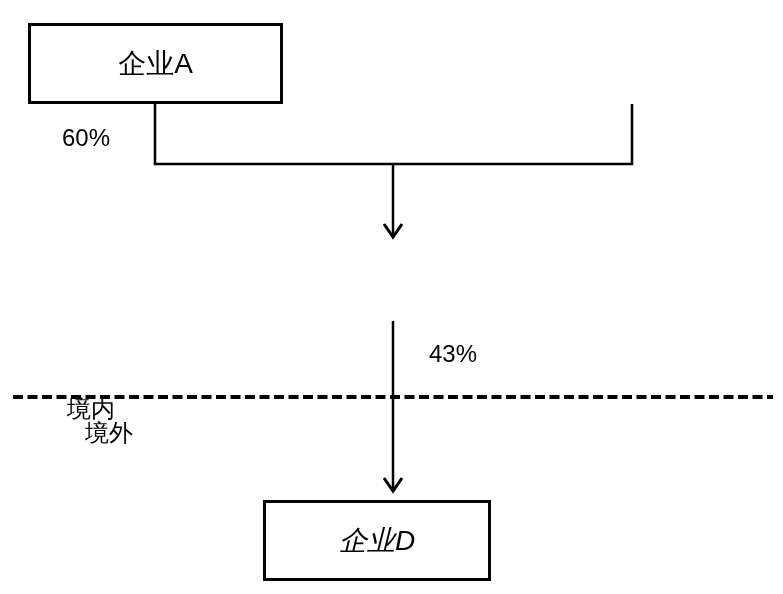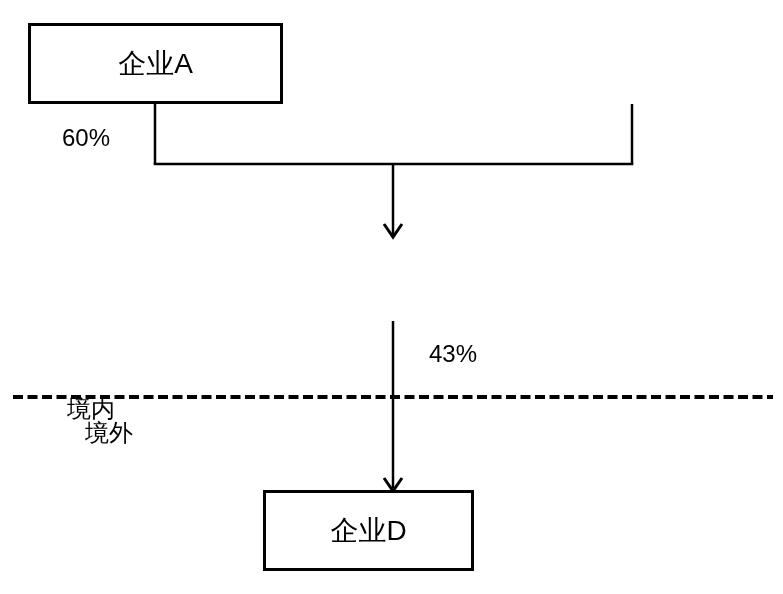--- a/index.html
+++ b/index.html
@@ -31,21 +31,21 @@
     display: flex;
     align-items: center;
     justify-content: center;
     font-size: 28px;
     line-height: 1;
     white-space: nowrap;
   }
   .node-a { left: 28px;  top: 23px;  width: 255px; height: 81px; }
   .node-b { left: 505px; top: 23px;  width: 254px; height: 81px; }
   .node-c { left: 264px; top: 239px; width: 254px; height: 82px; }
-  .node-d { left: 263px; top: 490px; width: 211px; height: 81px; }
+  .node-d { left: 263px; top: 500px; width: 228px; height: 81px; font-style: italic; }
   .floating-label {
     position: absolute;
     font-size: 24px;
     line-height: 1;
     white-space: nowrap;
   }
   .label-60 { left: 62px;  top: 126px; }
   .label-20 { left: 429px; top: 342px; }
   .label-onshore  { left: 67px; top: 357px; margin-top: 40px; }
   .label-offshore { left: 85px; top: 421px; }

